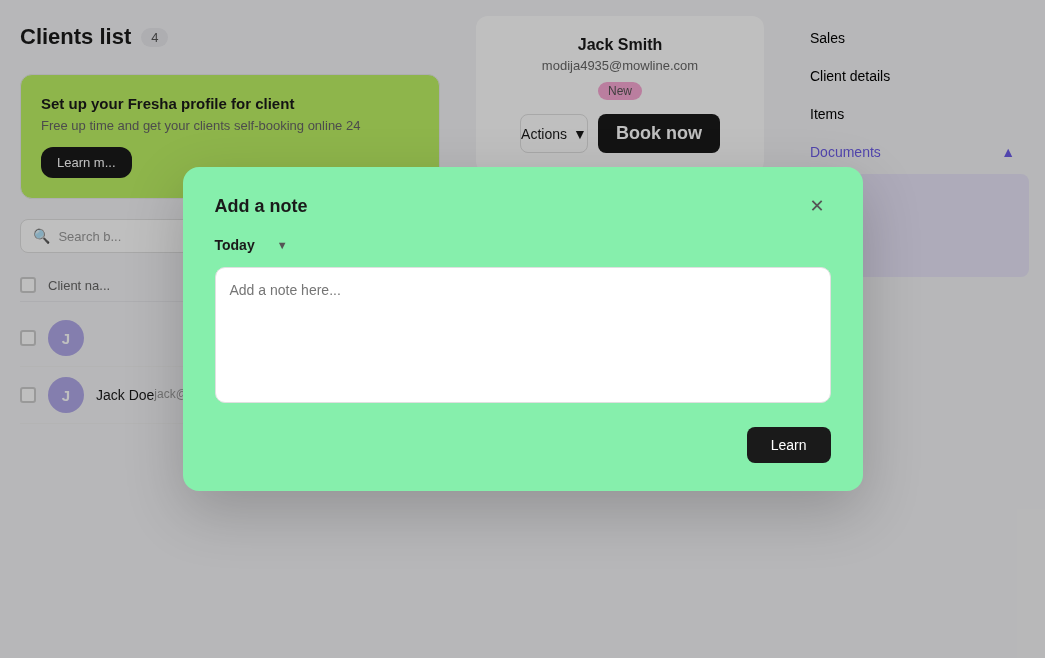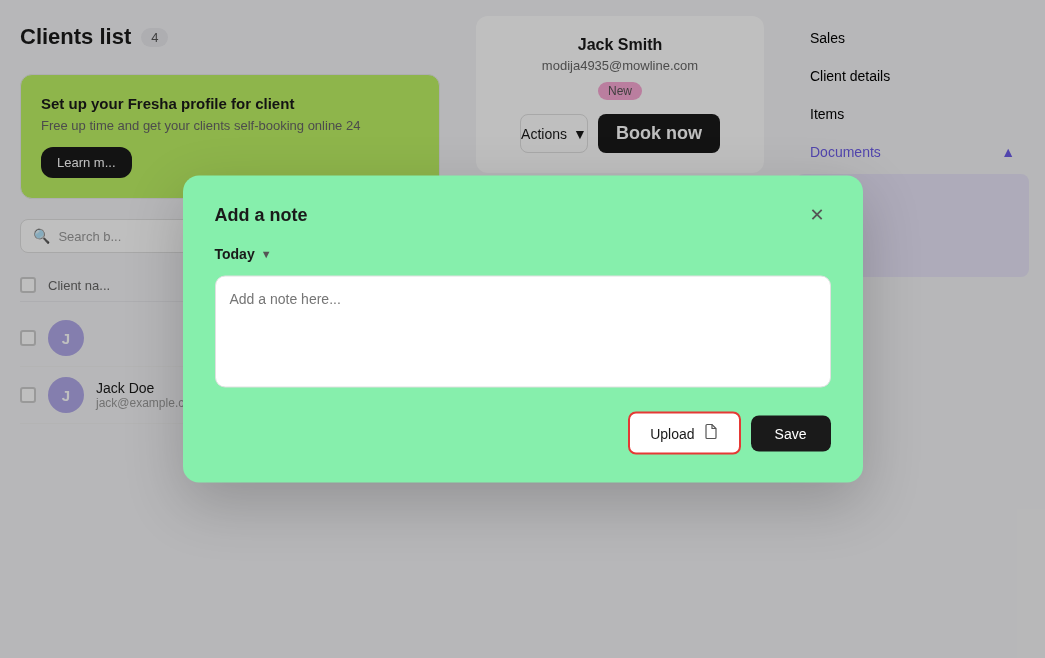--- a/index.html
+++ b/index.html
@@ -155,21 +155,21 @@
       align-items: center;
       justify-content: center;
       font-size: 15px;
       font-weight: 600;
       color: white;
       flex-shrink: 0;
     }
 
     .client-info {
       display: flex;
-      flex-direction: column;
+      flex-direction: row;
     }
 
     .client-name {
       font-size: 14px;
       font-weight: 500;
       color: #1a1a1a;
     }
 
     .client-email {
       font-size: 12px;
@@ -337,39 +337,39 @@
       cursor: pointer;
       font-size: 18px;
       color: #555;
       line-height: 1;
       padding: 2px 6px;
     }
 
     .date-selector {
       display: flex;
       align-items: center;
-      gap: 6px;
+      gap: 22px;
       margin-bottom: 14px;
       cursor: pointer;
     }
 
     .date-label {
       font-size: 14px;
       font-weight: 600;
       color: #1a1a1a;
     }
 
     .chevron-down {
       font-size: 11px;
       color: #555;
     }
 
     .note-textarea {
       width: 100%;
-      height: 112px;
+      height: 136px;
       border: 1px solid #e0e0e0;
       border-radius: 10px;
       padding: 14px;
       font-size: 14px;
       color: #999;
       resize: none;
       outline: none;
       font-family: inherit;
       margin-bottom: 20px;
     }
@@ -490,24 +490,15 @@
   </div>
 
   <div class="date-selector">
     <span class="date-label">Today</span>
     <span class="chevron-down">▼</span>
   </div>
 
   <textarea class="note-textarea" placeholder="Add a note here..." style=""></textarea>
 
   <div class="modal-footer">
-    <button class="upload-btn">
-      <span>Upload</span>
-      <span>
-        <svg width="16" height="16" viewBox="0 0 16 16" fill="none" xmlns="http://www.w3.org/2000/svg">
-          <path d="M9 1H4C3.44772 1 3 1.44772 3 2V14C3 14.5523 3.44772 15 4 15H12C12.5523 15 13 14.5523 13 14V5L9 1Z" stroke="#555" stroke-width="1.2" fill="none"></path>
-          <path d="M9 1V5H13" stroke="#555" stroke-width="1.2"></path>
-        </svg>
-      </span>
-    </button>
-    <button class="save-btn">Save</button>
+    <button class="save-btn">Learn</button>
   </div>
 </div>
 
 </body></html>

